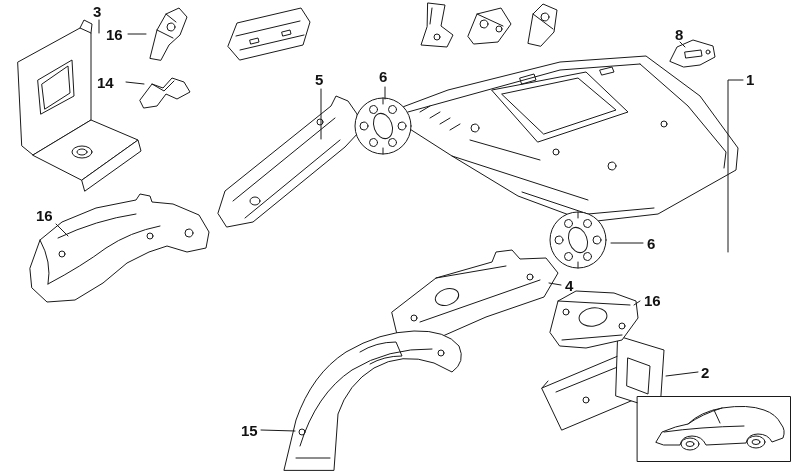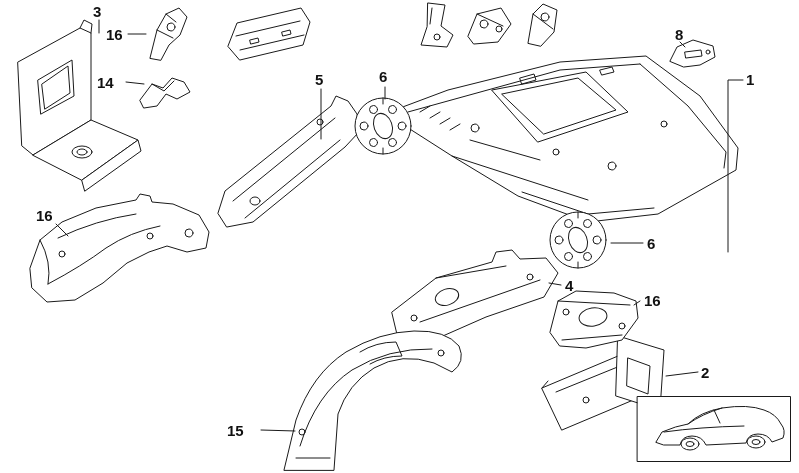--- a/index.html
+++ b/index.html
@@ -216,15 +216,15 @@
   <div class="callout" style="left:97px;top:74px">14</div>
   <div class="callout" style="left:315px;top:71px">5</div>
   <div class="callout" style="left:379px;top:68px">6</div>
   <div class="callout" style="left:675px;top:26px">8</div>
   <div class="callout" style="left:746px;top:71px">1</div>
   <div class="callout" style="left:36px;top:207px">16</div>
   <div class="callout" style="left:647px;top:235px">6</div>
   <div class="callout" style="left:565px;top:277px">4</div>
   <div class="callout" style="left:644px;top:292px">16</div>
   <div class="callout" style="left:701px;top:364px">2</div>
-  <div class="callout" style="left:227px;top:422px">15</div>
+  <div class="callout" style="left:241px;top:422px">15</div>
 
 </div>
 
 </body></html>

